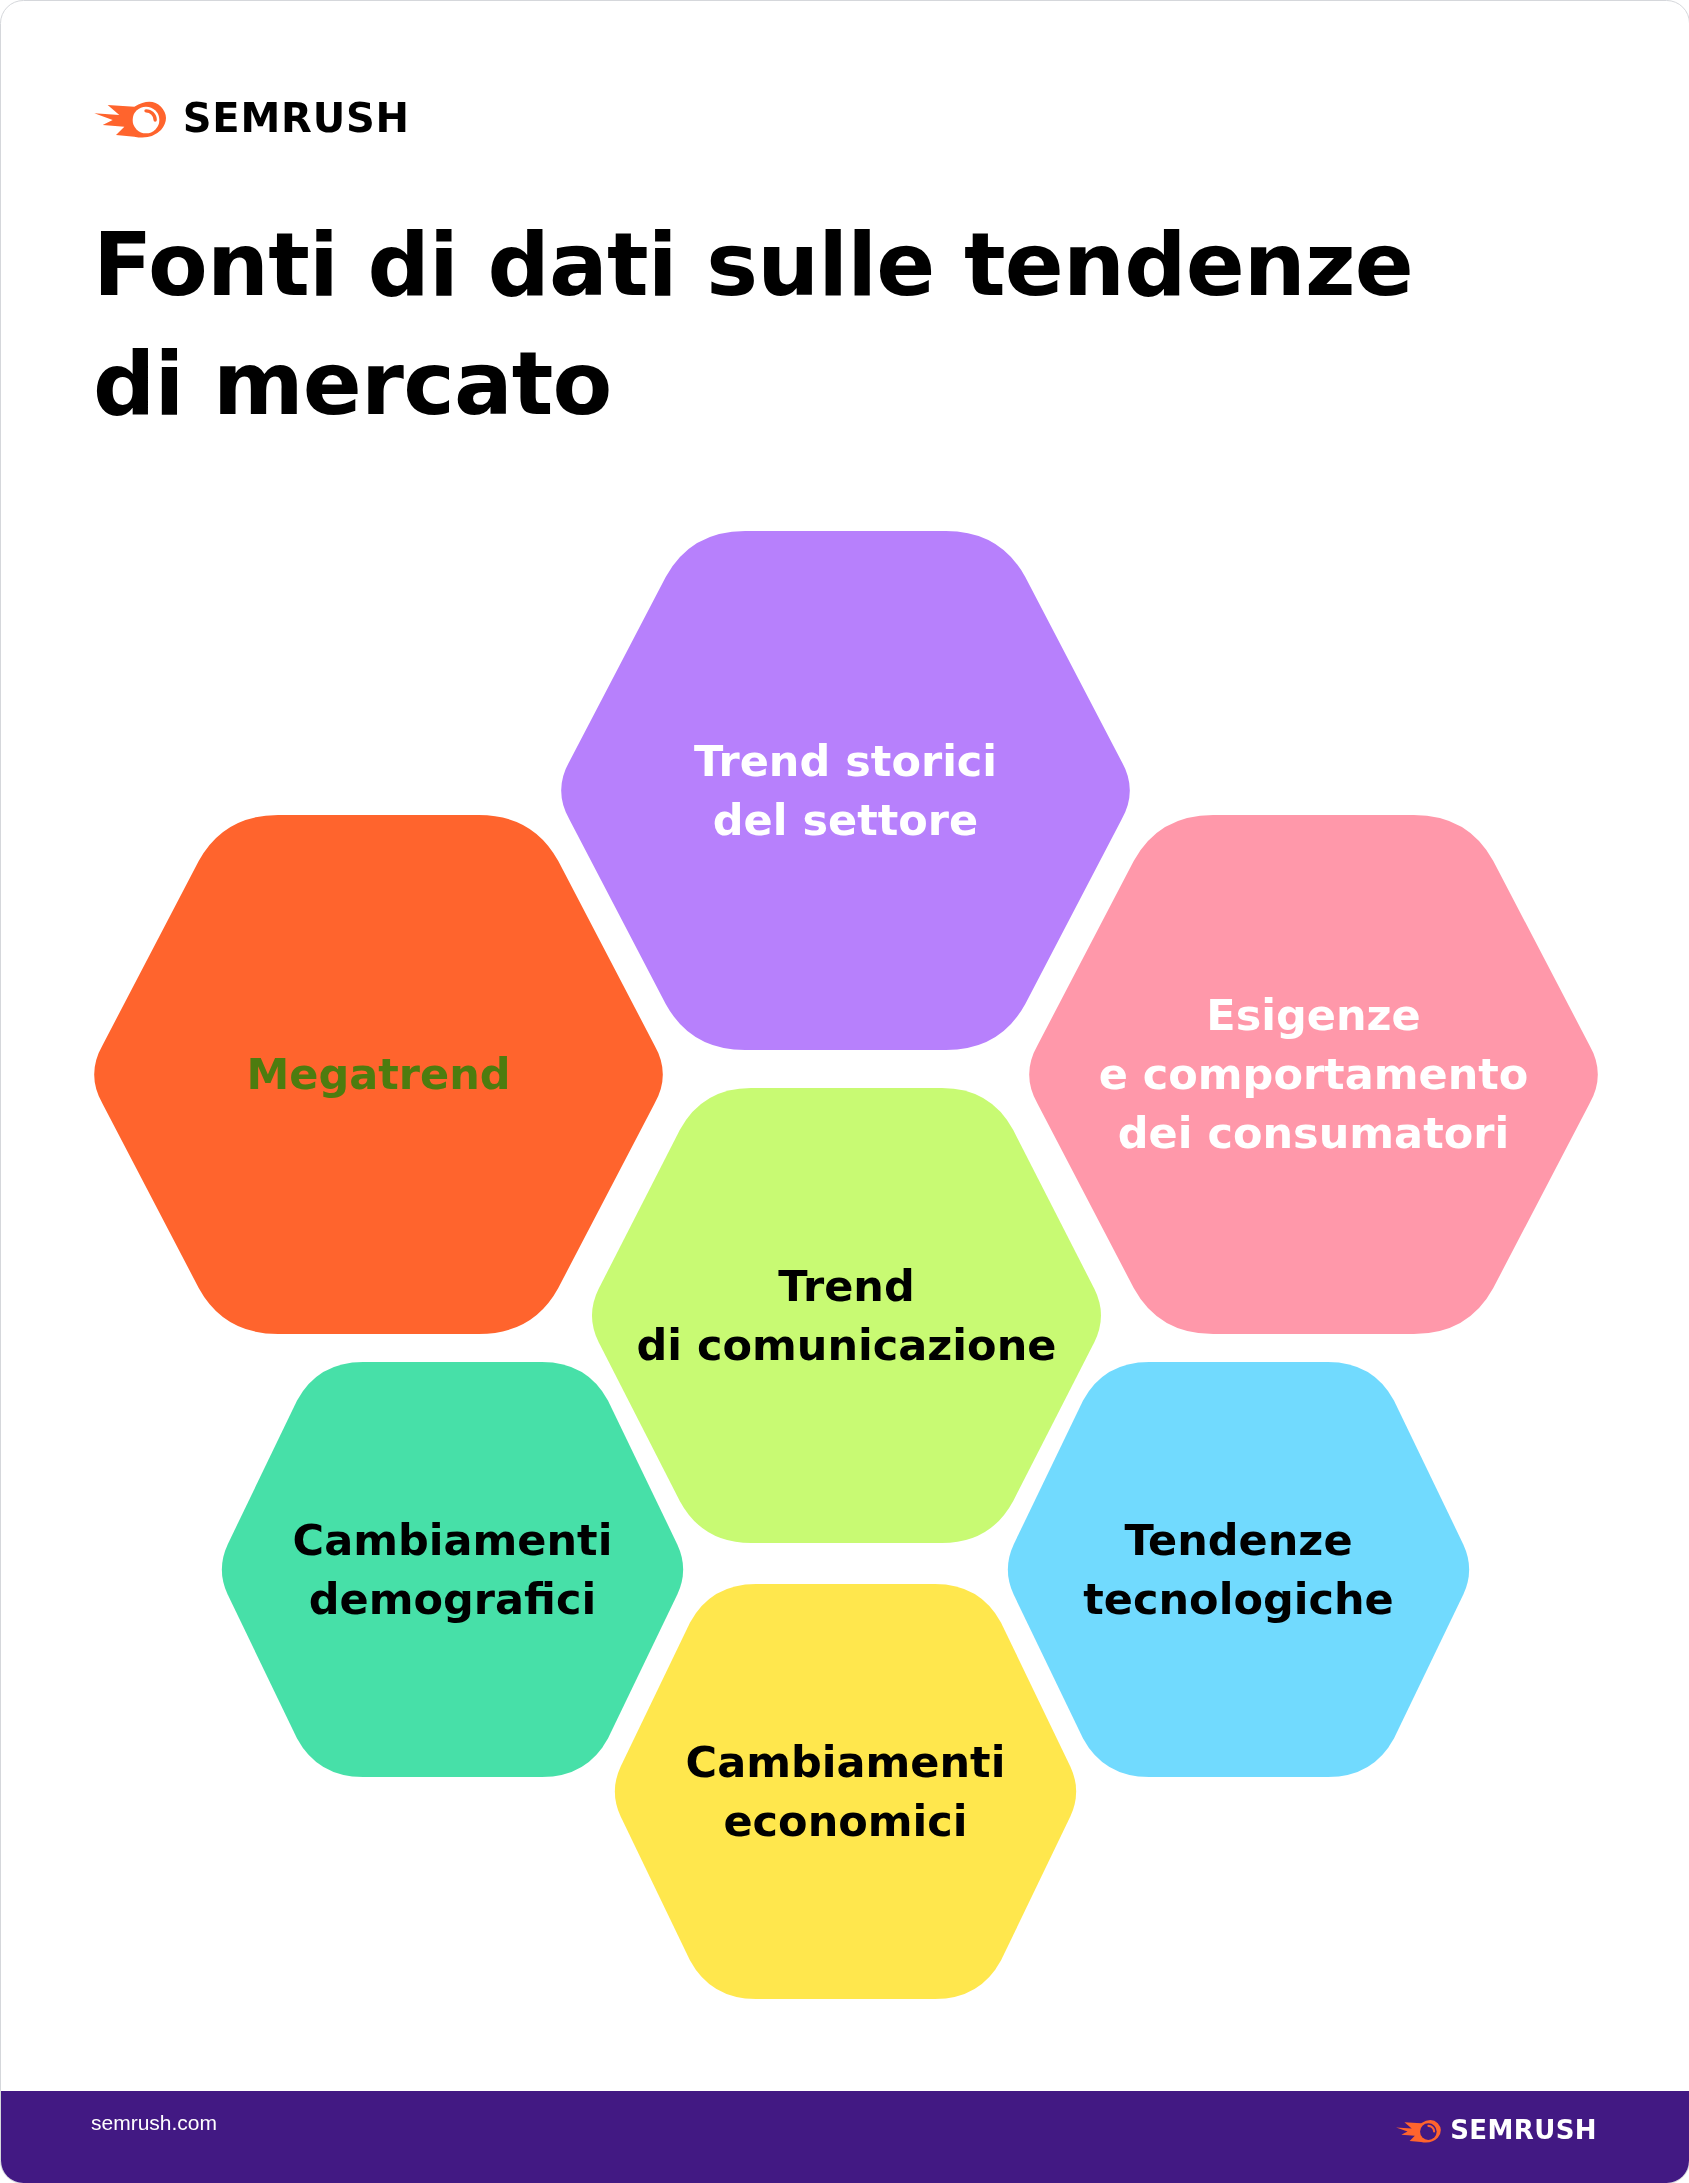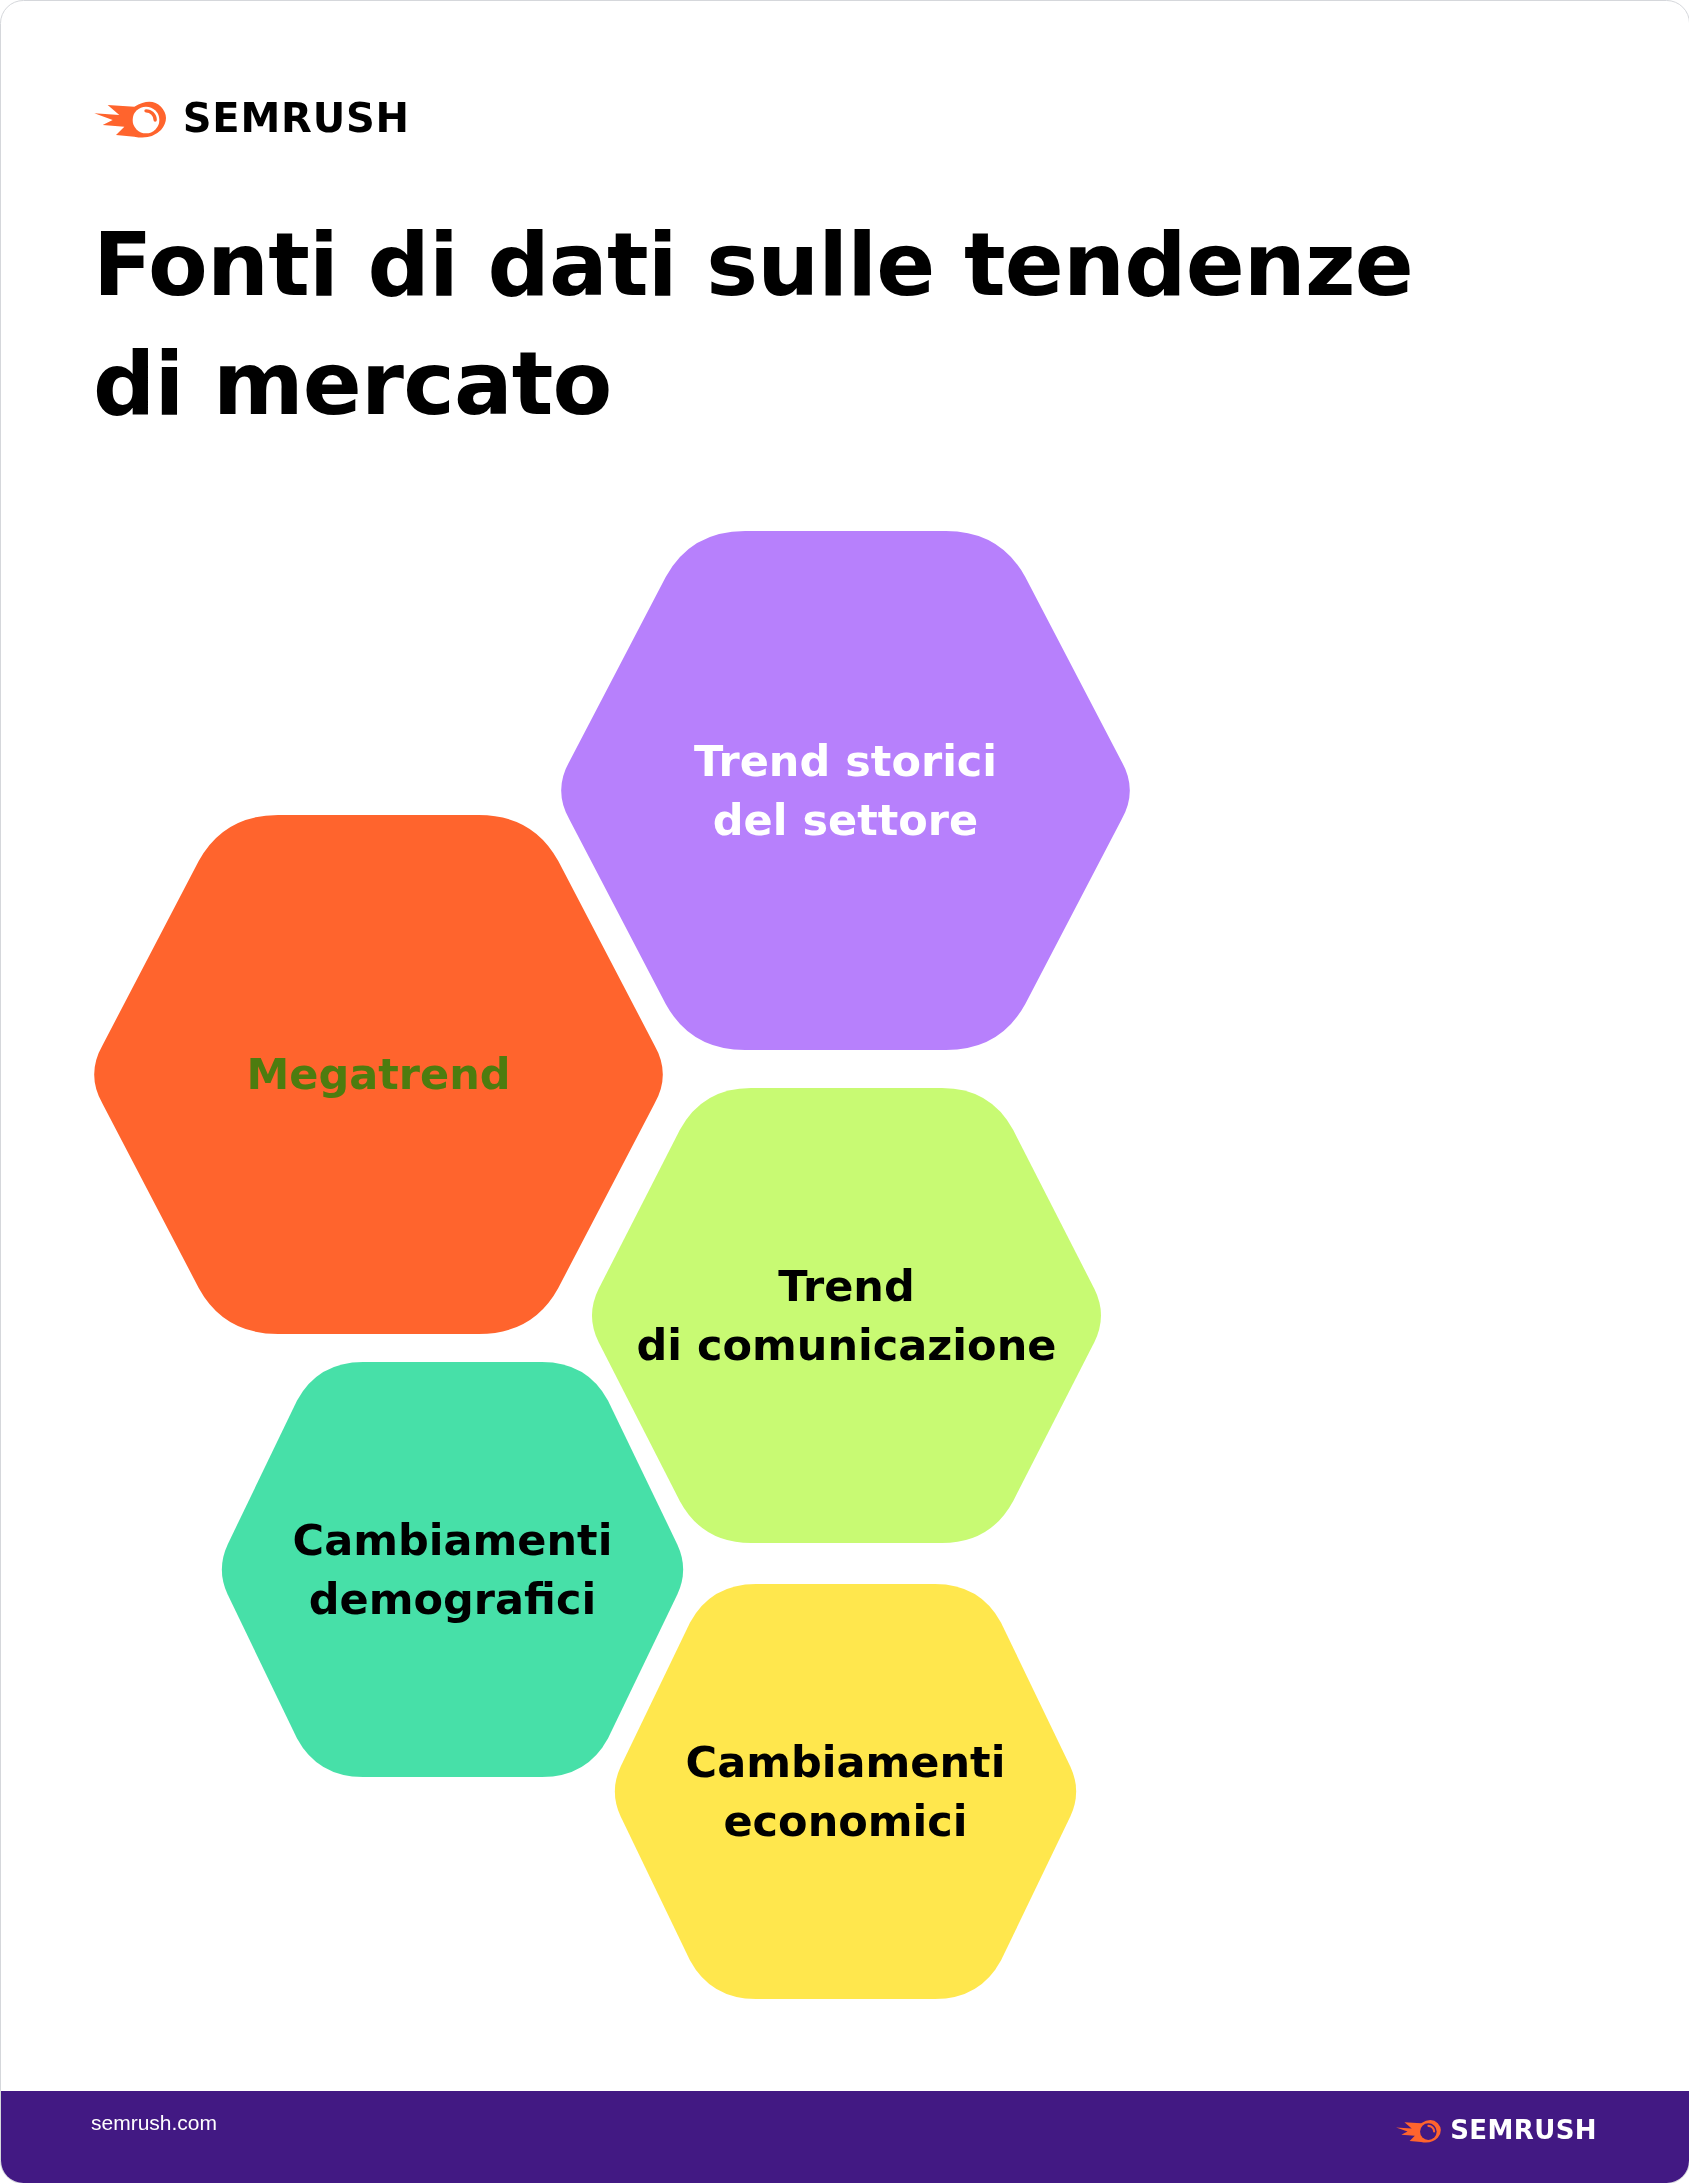--- a/index.html
+++ b/index.html
@@ -56,20 +56,30 @@
 
   <div class="hex" style="left:89px; top:814px; width:577px; height:519px;">
     <svg viewBox="0 0 690 620" preserveAspectRatio="none">
       <path d="M225 0 L465 0 Q530 0 560 55 L675 275 Q695 310 675 345 L560 565 Q530 620 465 620 L225 620 Q160 620 130 565 L15 345 Q-5 310 15 275 L130 55 Q160 0 225 0 Z" fill="#FF642D"></path>
     </svg>
     <div class="label" style="color:#4d7c0f;">
       <span>Megatrend</span>
     </div>
   </div>
 
+  <div class="hex" style="left:1024px; top:814px; width:577px; height:519px;">
+    <svg viewBox="0 0 690 620" preserveAspectRatio="none">
+      <path d="M225 0 L465 0 Q530 0 560 55 L675 275 Q695 310 675 345 L560 565 Q530 620 465 620 L225 620 Q160 620 130 565 L15 345 Q-5 310 15 275 L130 55 Q160 0 225 0 Z" fill="#FF98AA"></path>
+    </svg>
+    <div class="label" style="color:#ffffff;">
+      <span>Esigenze</span>
+      <span>e comportamento</span>
+      <span>dei consumatori</span>
+    </div>
+  </div>
 
   <div class="hex" style="left:591px; top:1087px; width:509px; height:455px;">
     <svg viewBox="0 0 608 544" preserveAspectRatio="none">
       <path d="M190 0 L418 0 Q476 0 503 50 L600 240 Q616 272 600 304 L503 494 Q476 544 418 544 L190 544 Q132 544 105 494 L8 304 Q-8 272 8 240 L105 50 Q132 0 190 0 Z" fill="#C8FA73"></path>
     </svg>
     <div class="label" style="color:#000000;">
       <span>Trend</span>
       <span>di comunicazione</span>
     </div>
   </div>
@@ -77,20 +87,29 @@
   <div class="hex" style="left:220px; top:1361px; width:463px; height:415px;">
     <svg viewBox="0 0 554 496" preserveAspectRatio="none">
       <path d="M170 0 L384 0 Q438 0 463 46 L546 218 Q560 248 546 278 L463 450 Q438 496 384 496 L170 496 Q116 496 91 450 L8 278 Q-6 248 8 218 L91 46 Q116 0 170 0 Z" fill="#47E0A8"></path>
     </svg>
     <div class="label" style="color:#000000;">
       <span>Cambiamenti</span>
       <span>demografici</span>
     </div>
   </div>
 
+  <div class="hex" style="left:1006px; top:1361px; width:463px; height:415px;">
+    <svg viewBox="0 0 554 496" preserveAspectRatio="none">
+      <path d="M170 0 L384 0 Q438 0 463 46 L546 218 Q560 248 546 278 L463 450 Q438 496 384 496 L170 496 Q116 496 91 450 L8 278 Q-6 248 8 218 L91 46 Q116 0 170 0 Z" fill="#71DAFE"></path>
+    </svg>
+    <div class="label" style="color:#000000;">
+      <span>Tendenze</span>
+      <span>tecnologiche</span>
+    </div>
+  </div>
 
   <div class="hex" style="left:613px; top:1583px; width:463px; height:415px;">
     <svg viewBox="0 0 554 496" preserveAspectRatio="none">
       <path d="M170 0 L384 0 Q438 0 463 46 L546 218 Q560 248 546 278 L463 450 Q438 496 384 496 L170 496 Q116 496 91 450 L8 278 Q-6 248 8 218 L91 46 Q116 0 170 0 Z" fill="#FFE74D"></path>
     </svg>
     <div class="label" style="color:#000000;">
       <span>Cambiamenti</span>
       <span>economici</span>
     </div>
   </div>

